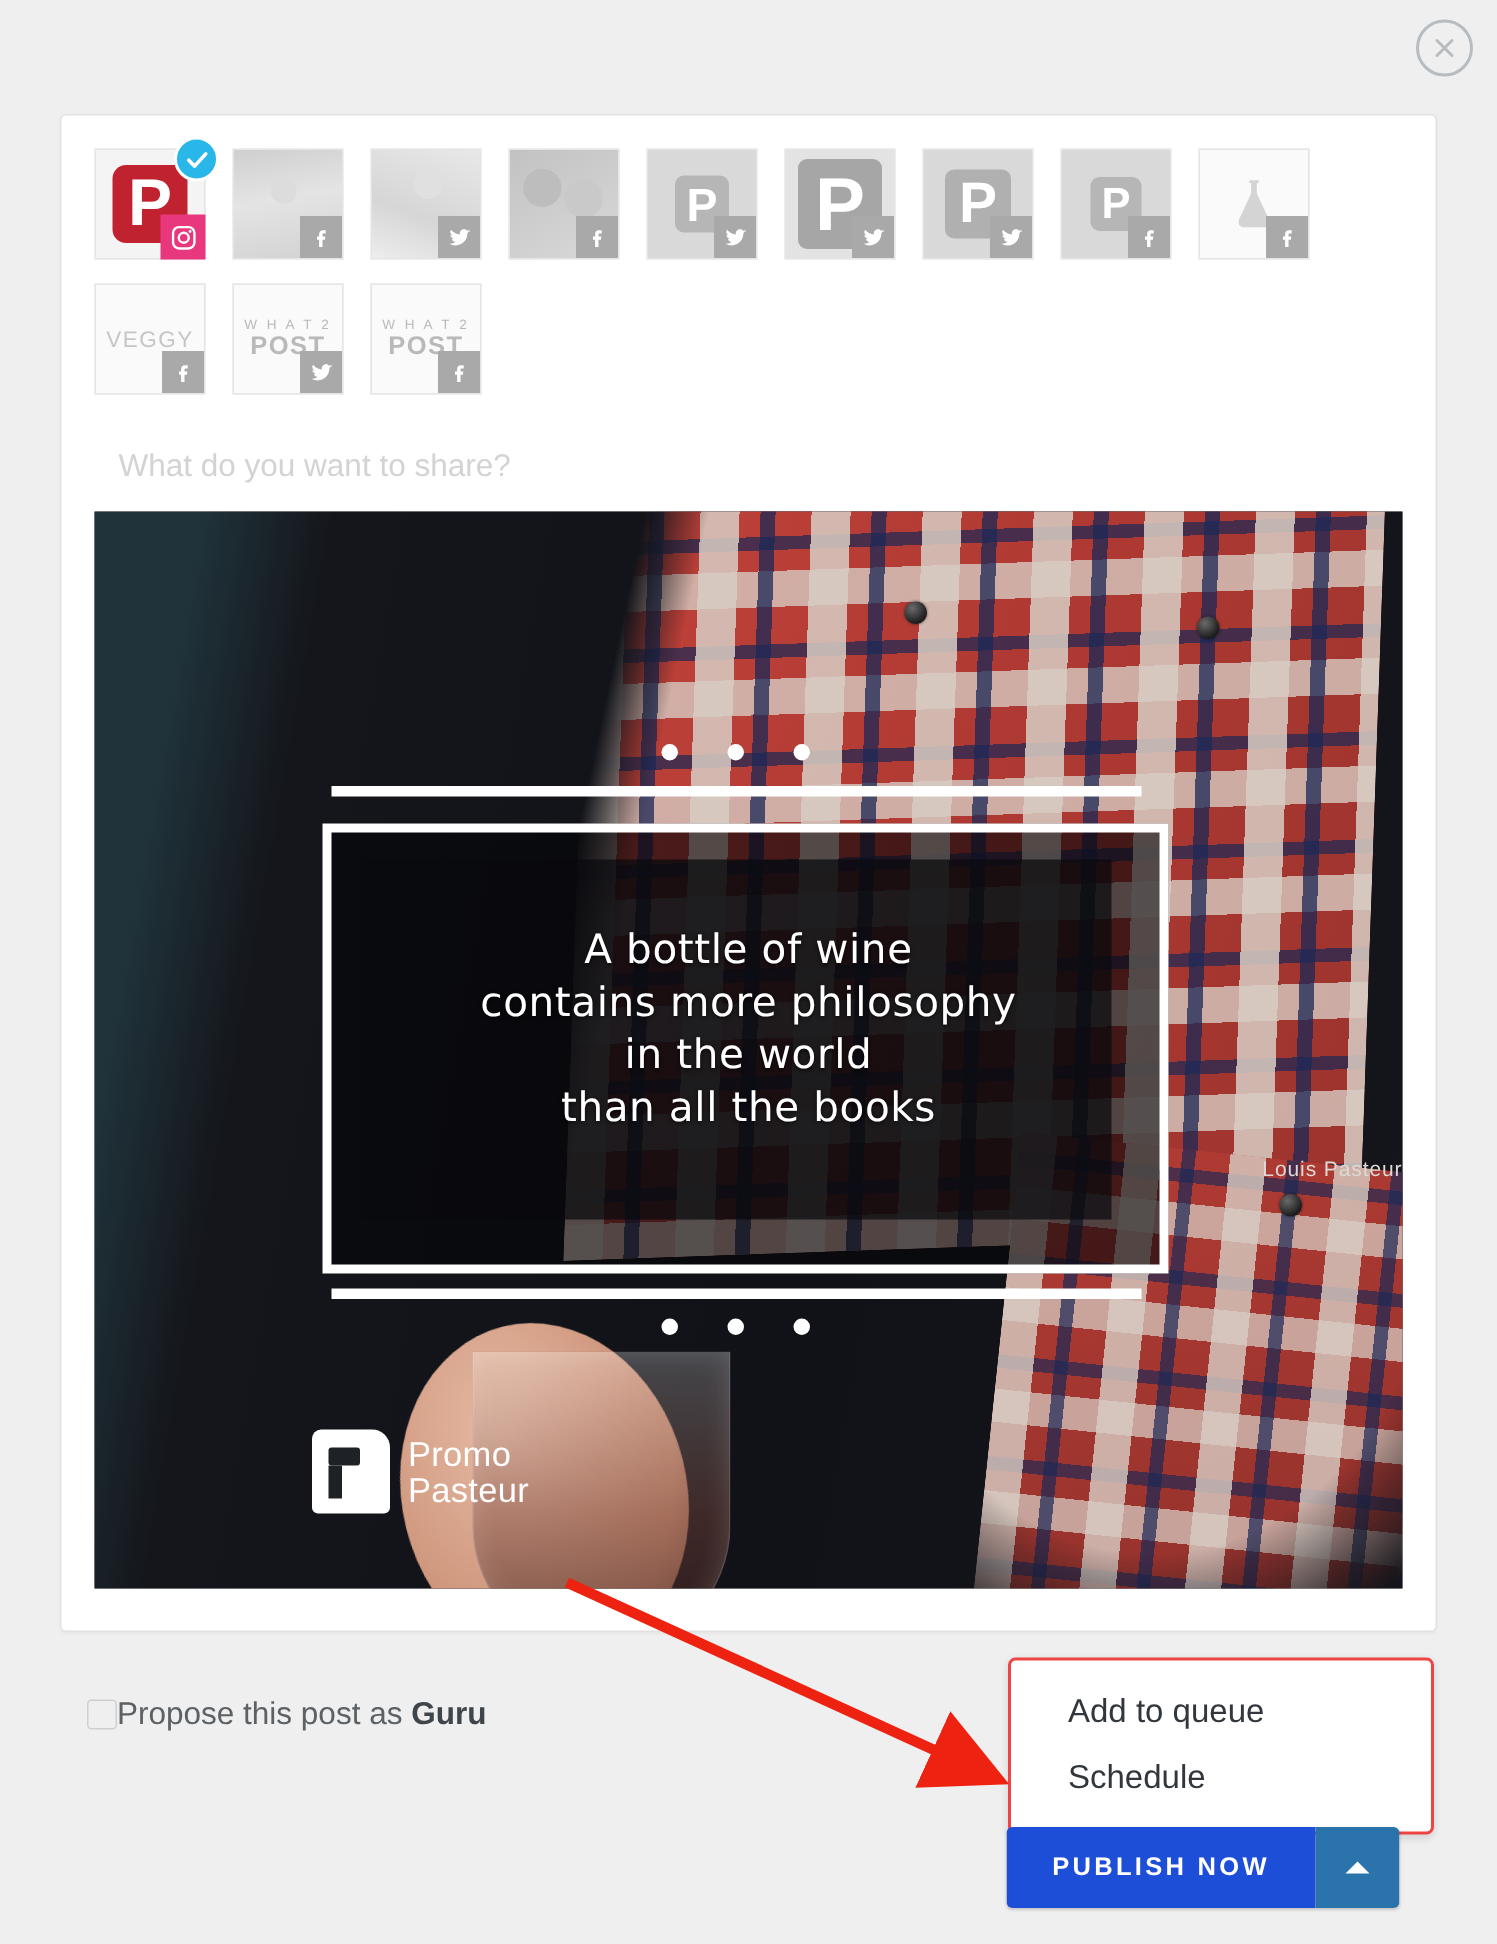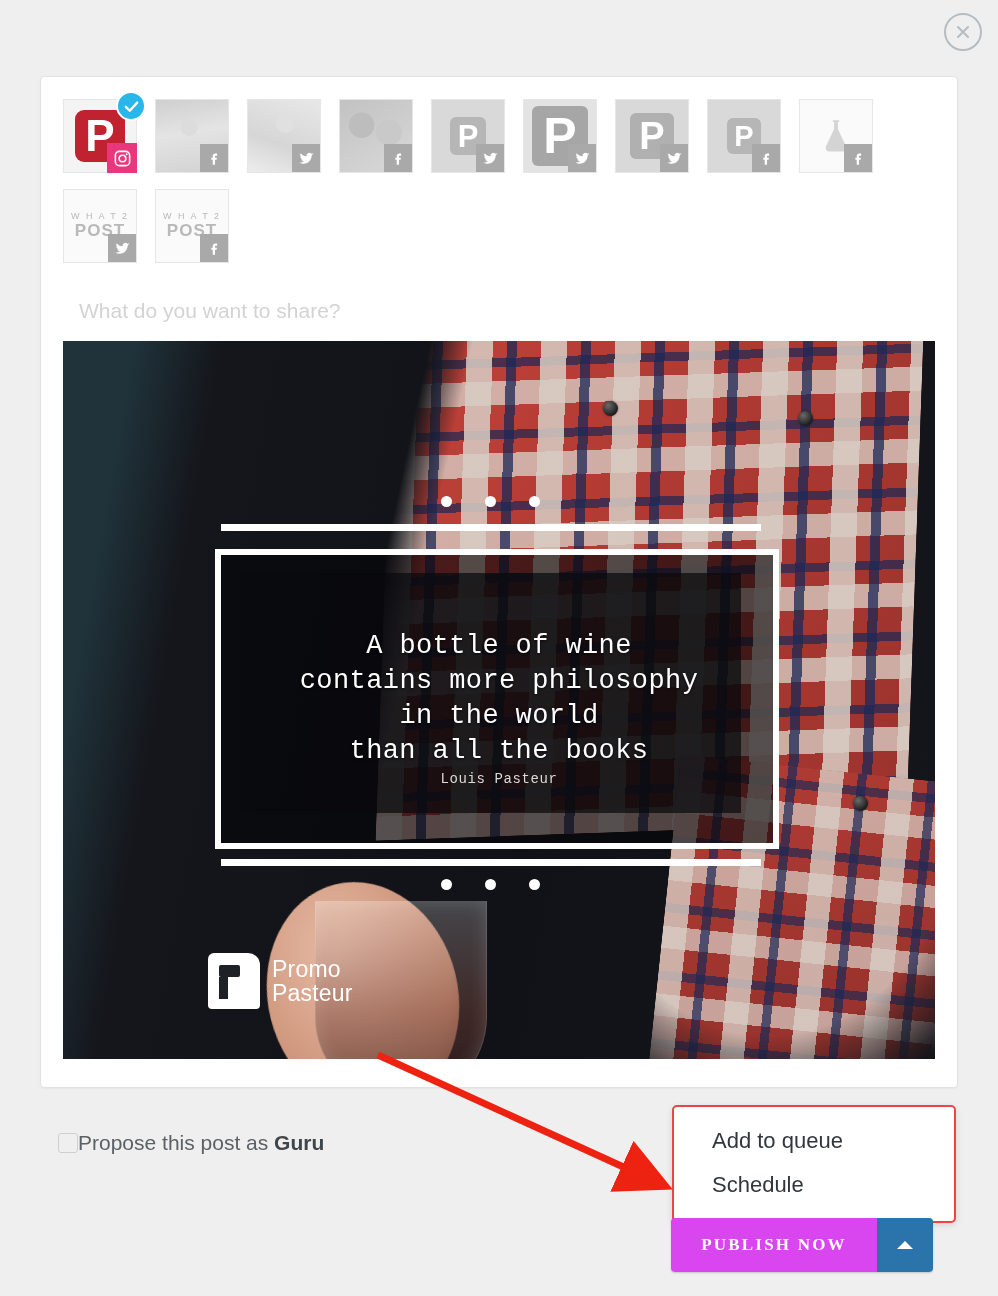--- a/index.html
+++ b/index.html
@@ -216,23 +216,23 @@
   }
   .qtext{
     position:absolute;left:0;right:0;
     text-align:center;color:#fff;
     font-family:"DejaVu Sans", sans-serif;
     font-size:27px;line-height:1.30;
     letter-spacing:.4px;
     text-shadow:0 1px 3px rgba(0,0,0,.7);
   }
   .qauthor{
-    position:absolute;left:0;right:0;text-align:center;
+    position:absolute;left:0;right:0;text-align:right;
     color:#ddd9d6;font-size:14px;letter-spacing:.6px;
-    font-family:Liberation Mono, monospace;
+    font-family:Liberation Sans, sans-serif;
   }
   
   .wm{position:absolute;left:145px;bottom:50px;display:flex;align-items:center;gap:12px;}
   .wm-mark{
     width:52px;height:56px;background:#fff;
     border-radius:6px 12px 4px 4px;
     position:relative;
   }
   .wm-mark:after{
     content:"";position:absolute;left:11px;top:12px;width:21px;height:12px;
@@ -270,25 +270,25 @@
     cursor:pointer;
   }
 
   .pubwrap{
     position:absolute;left:671px;top:1218px;
     width:262px;height:54px;
     display:flex;border-radius:4px;overflow:hidden;
     box-shadow:0 1px 2px rgba(0,0,0,.18);
   }
   .pubbtn{
-    flex:1;background:#d946ef;color:#fff;
+    flex:1;background:#1d4ed8;color:#fff;
     display:flex;align-items:center;justify-content:center;
     font-size:17px;font-weight:bold;letter-spacing:2.2px;
     cursor:pointer;border:none;
-    font-family:Liberation Serif, serif;
+    font-family:Liberation Sans, sans-serif;
   }
   .pubcaret{
     width:56px;background:#2a74ab;
     display:flex;align-items:center;justify-content:center;
     cursor:pointer;
   }
   .caret-up{
     width:0;height:0;border-left:8px solid transparent;border-right:8px solid transparent;
     border-bottom:8px solid #fff;
   }
@@ -420,20 +420,30 @@
           <path d="M10 2h4v1.2h-.8v4.4l5.1 10.9c.7 1.5-.3 3.3-2 3.3H7.7c-1.7 0-2.7-1.8-2-3.3l5.1-10.9V3.2H10z"></path>
         </svg>
       </div>
       <div class="badge fb">
         <svg width="16" height="16" viewBox="0 0 24 24" fill="#fff">
             <path d="M14.5 8.5h2.2V5.3h-2.6c-2.6 0-4 1.6-4 4.1v2.1H8v3.2h2.1V22h3.4v-7.3h2.4l.4-3.2h-2.8V9.7c0-.8.3-1.2 1-1.2z"></path>
           </svg>
       </div>
     </div>
 
+    <div class="avatar">
+      <div class="thumb ph-white">
+        <span class="veggy">VEGGY</span>
+      </div>
+      <div class="badge fb">
+        <svg width="16" height="16" viewBox="0 0 24 24" fill="#fff">
+            <path d="M14.5 8.5h2.2V5.3h-2.6c-2.6 0-4 1.6-4 4.1v2.1H8v3.2h2.1V22h3.4v-7.3h2.4l.4-3.2h-2.8V9.7c0-.8.3-1.2 1-1.2z"></path>
+          </svg>
+      </div>
+    </div>
 
     <div class="avatar">
       <div class="thumb ph-white">
         <div class="wp-logo">
           <div class="l1">W H A T 2</div>
           <div class="l2">POST</div>
         </div>
       </div>
       <div class="badge tw">
         <svg width="17" height="17" viewBox="0 0 24 24" fill="#fff">
@@ -474,21 +484,21 @@
     <div class="dots" style="left:378px;top:155px;">
       <span></span>
         <span></span>
         <span></span>
     </div>
     <div class="rule" style="left:158px;top:183px;width:540px;"></div>
 
     <div class="qframe" style="left:152px;top:208px;width:552px;height:288px;"></div>
     <div class="qinner" style="left:178px;top:232px;width:500px;height:240px;"></div>
 
-    <div class="qtext" style="top:288px;font-family:Liberation Mono, monospace;">
+    <div class="qtext" style="top:275px;">
       <div>A bottle of wine</div>
       <div>contains more philosophy</div>
       <div>in the world</div>
       <div>than all the books</div>
     </div>
     <div class="qauthor" style="top:430px;">Louis Pasteur</div>
 
     <div class="rule" style="left:158px;top:518px;width:540px;"></div>
     <div class="dots" style="left:378px;top:538px;">
       <span></span>

